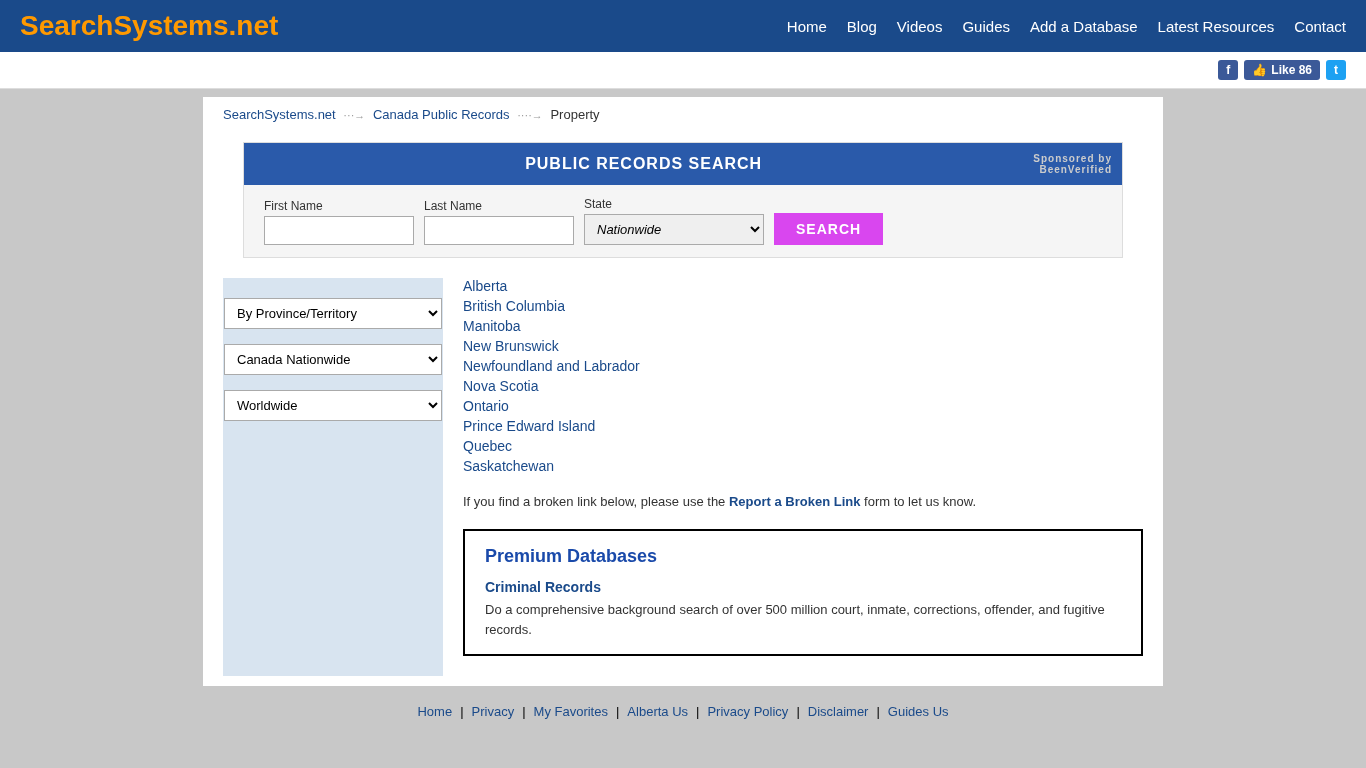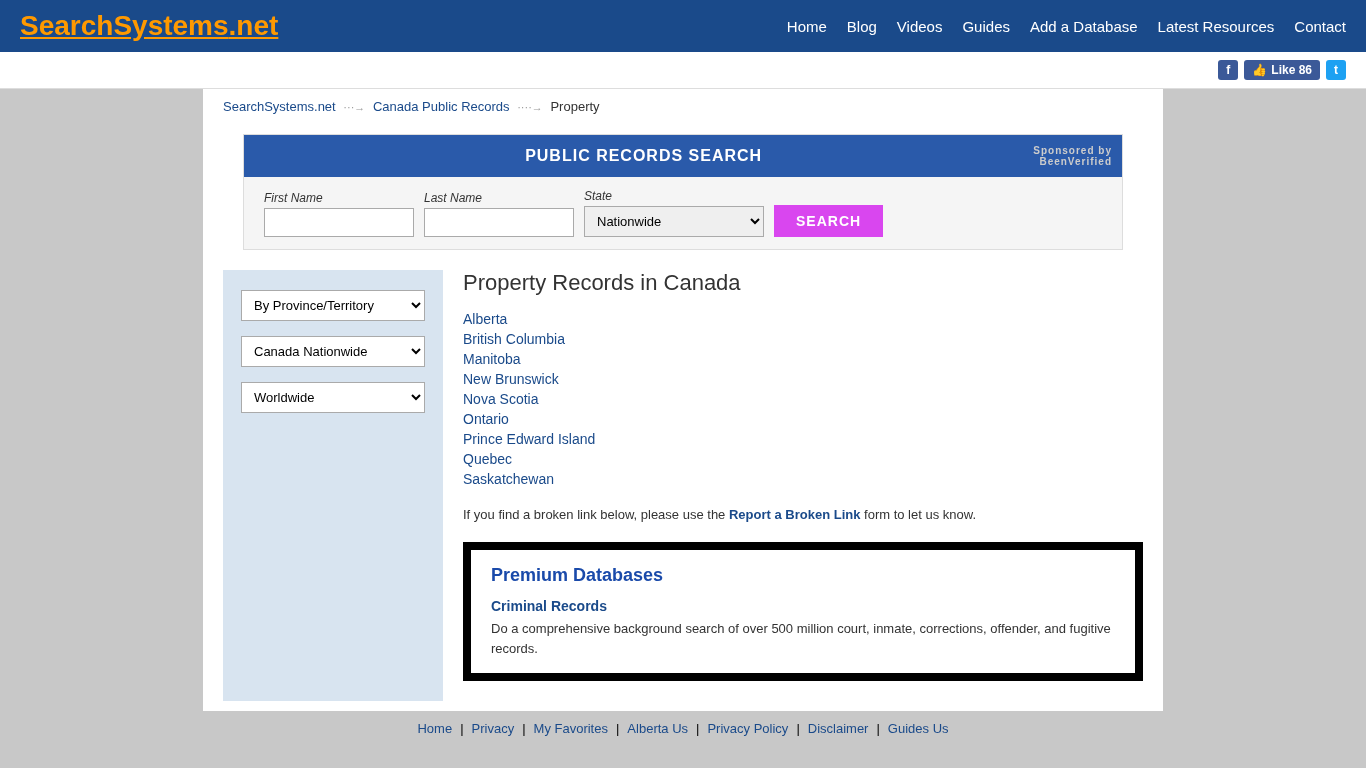--- a/index.html
+++ b/index.html
@@ -13,21 +13,20 @@
       align-items: center;
       justify-content: space-between;
     }
     #logo {
       font-size: 28px;
       font-weight: bold;
       color: white;
     }
     #logo span {
       color: #ff9900;
-      text-decoration: underline;
     }
     #nav {
       display: flex;
       gap: 20px;
       align-items: center;
     }
     #nav a {
       color: white;
       text-decoration: none;
       font-size: 15px;
@@ -54,21 +53,21 @@
       cursor: pointer;
     }
     .fb-btn { background: #3b5998; color: white; }
     .like-btn { background: #3b5998; color: white; }
     .tw-btn { background: #1da1f2; color: white; }
 
     
     #main-wrapper {
       background: white;
       max-width: 960px;
-      margin: 0 auto;
+      margin: 8px auto;
       padding: 0;
     }
 
     
     #breadcrumb {
       padding: 10px 20px;
       font-size: 13px;
       color: #333;
       background: white;
     }
@@ -101,32 +100,33 @@
       text-align: right;
       white-space: nowrap;
     }
     #search-form {
       display: flex;
       align-items: flex-end;
       gap: 10px;
       padding: 12px 20px;
     }
     .form-group { display: flex; flex-direction: column; gap: 3px; }
-    .form-group label { font-size: 12px; color: #333; font-style: italic; }
+    .form-group label { font-size: 12px; color: #333; }
     .form-group input {
       padding: 6px 8px;
       border: 1px solid #aaa;
       font-size: 13px;
       width: 150px;
     }
     .form-group select {
       padding: 6px 8px;
       border: 1px solid #aaa;
       font-size: 13px;
       width: 180px;
+      font-style: italic;
     }
     #search-btn {
       background: #d946ef;
       color: white;
       border: none;
       padding: 8px 22px;
       font-size: 14px;
       font-weight: bold;
       cursor: pointer;
       letter-spacing: 1px;
@@ -138,21 +138,21 @@
       padding: 10px 20px;
       gap: 20px;
       background: white;
     }
 
     
     #sidebar {
       width: 220px;
       flex-shrink: 0;
       background: #d8e4f0;
-      padding: 20px 18px;
+      padding: 20px 1px;
       display: flex;
       flex-direction: column;
       gap: 15px;
     }
     #sidebar select {
       width: 100%;
       padding: 6px 8px;
       border: 1px solid #aaa;
       font-size: 13px;
       background: white;
@@ -187,21 +187,21 @@
       margin-bottom: 20px;
     }
     #broken-link-notice a {
       color: #1a4a8a;
       font-weight: bold;
       text-decoration: none;
     }
 
     
     #premium-box {
-      border: 8px solid #000000;
+      border: 2px solid #000000;
       padding: 15px 20px;
       margin-bottom: 20px;
     }
     #premium-title {
       color: #1a4aaa;
       font-size: 18px;
       font-weight: bold;
       margin-bottom: 12px;
     }
     #criminal-records-link {
@@ -299,28 +299,28 @@
       </select>
       <select>
         <option>Canada Nationwide</option>
       </select>
       <select>
         <option>Worldwide</option>
       </select>
     </div>
 
     <div id="main-content">
-      <h1 id="page-title">Property Records in Canada</h1>
 
       <ul id="province-list">
 
       <li><a href="#">Alberta</a></li>
           <li><a href="#">British Columbia</a></li>
           <li><a href="#">Manitoba</a></li>
           <li><a href="#">New Brunswick</a></li>
+          <li><a href="#">Newfoundland and Labrador</a></li>
           <li><a href="#">Nova Scotia</a></li>
           <li><a href="#">Ontario</a></li>
           <li><a href="#">Prince Edward Island</a></li>
           <li><a href="#">Quebec</a></li>
           <li><a href="#">Saskatchewan</a></li>
         </ul>
 
       <p id="broken-link-notice">
         <span>If you find a broken link below, please use the </span><a href="#">Report a Broken Link</a><span> form to let us know.</span>
       </p>

